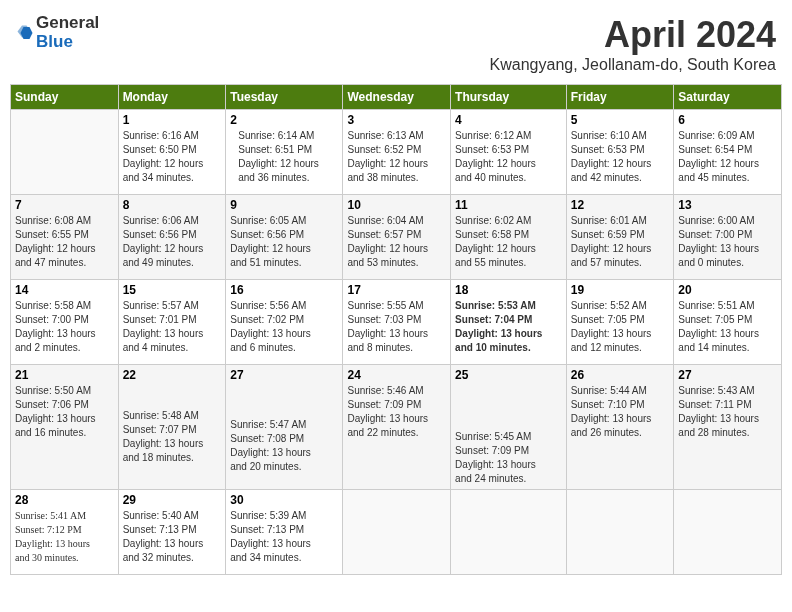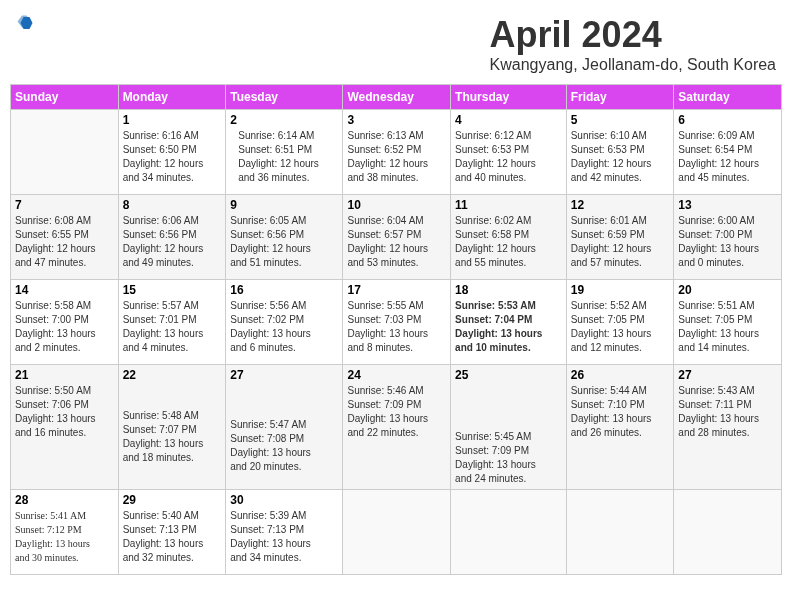--- a/index.html
+++ b/index.html
@@ -21,37 +21,38 @@
       display: flex;
       flex-direction: column;
       align-items: flex-start;
     }
     .logo-icon {
       width: 18px;
       height: 18px;
       display: inline-block;
     }
     .title-area {
+      text-align: right;
     }
     .month-title {
       font-size: 36px;
       font-weight: bold;
       color: #333;
     }
     .location-title {
       font-size: 16px;
       color: #333;
     }
     .calendar-table {
       width: 100%;
       border-collapse: collapse;
       font-size: 10.5px;
     }
     .calendar-table th {
-      background-color: #d946ef;
+      background-color: #4d7c0f;
       color: #fff;
       padding: 5px 4px;
       text-align: left;
       font-size: 12px;
       border: 1px solid #ccc;
     }
     .calendar-table td {
       border: 1px solid #ccc;
       vertical-align: top;
       padding: 3px 4px;
@@ -88,20 +89,24 @@
 </head>
 <body>
 
 <div class="header-area">
   <div class="logo">
     <div class="logo-wrapper">
       <svg class="logo-icon" viewBox="0 0 24 24" width="24" height="24">
         <polygon points="18,4 22,12 18,20 10,20 6,12 10,4" fill="#1a6bba"></polygon>
         <polygon points="14,2 20,10 14,18 8,18 2,10 8,2" fill="#1a6bba" opacity="0.5"></polygon>
       </svg>
+      <div class="logo-text-block">
+        <span style="font-size:17px;font-weight:bold;color:#333;line-height:1.1;">General</span>
+        <span style="font-size:17px;font-weight:bold;color:#1a6bba;line-height:1.1;">Blue</span>
+      </div>
     </div>
   </div>
   <div class="title-area">
     <div class="month-title">April 2024</div>
     <div class="location-title">Kwangyang, Jeollanam-do, South Korea</div>
   </div>
 </div>
 
 <table class="calendar-table">
   <thead>

